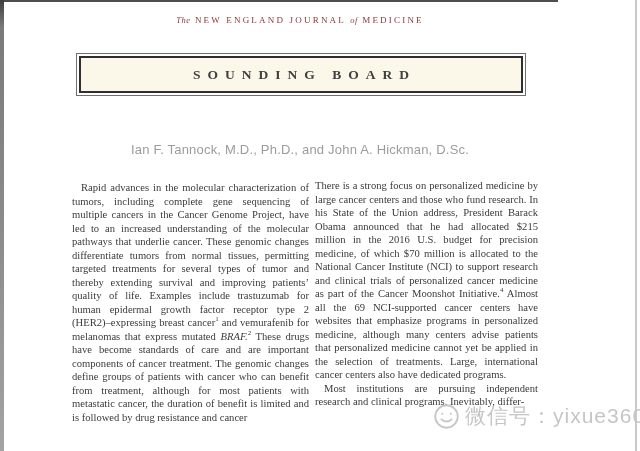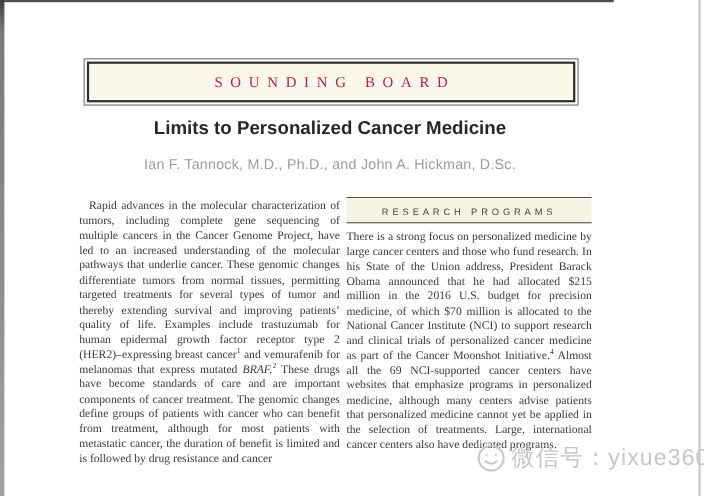--- a/index.html
+++ b/index.html
@@ -44,25 +44,25 @@
   .banner-box {
     position: absolute; top: 56px; left: 79px;
     width: 444px; height: 37px;
     background: #fbf8e9;
     border: 2px solid #2f2f2f;
     outline: 1px solid #6f6f6f;
     outline-offset: 2px;
     display: flex; align-items: center; justify-content: center;
   }
   .banner-label {
-    color: #be185d;
+    color: #404040;
     font-size: 13.5px;
     letter-spacing: 7px;
     padding-left: 7px;
-    font-weight: 400;
+    font-weight: 700;
   }
 
   .title {
     position: absolute; top: 107px; left: 72px; width: 456px;
     margin: 0;
     text-align: center;
     font-family: "Liberation Sans", sans-serif;
     font-size: 17px;
     font-weight: 700;
     color: #272727;
@@ -125,40 +125,43 @@
 </style>
 </head>
 <body>
 
 <div class="page">
 
   <div class="top-rule"></div>
   <div class="left-strip"></div>
   <div class="right-rule"></div>
 
+  <div class="masthead">
+    <span class="mh-it">The</span>
+    <span class="mh-caps">NEW ENGLAND JOURNAL</span>
+    <span class="mh-it">of</span>
+    <span class="mh-caps">MEDICINE</span>
+  </div>
 
   <div class="banner-box">
     <span class="banner-label">SOUNDING BOARD</span>
   </div>
 
-  <h1 class="title">Limits to Personalized Cancer Medicine</h1>
 
   <div class="authors">Ian F. Tannock, M.D., Ph.D., and John A. Hickman, D.Sc.</div>
 
   <div class="columns">
 
     <div class="col col-left">
       <p class="body-p indent"><span>Rapid advances in the molecular characterization of tumors, including complete gene sequencing of multiple cancers in the Cancer Genome Project, have led to an increased understanding of the molecular pathways that underlie cancer. These genomic changes differentiate tumors from normal tissues, permitting targeted treatments for several types of tumor and thereby extending survival and improving patients’ quality of life. Examples include trastuzumab for human epidermal growth factor receptor type 2 (HER2)–expressing breast cancer</span><sup>1</sup><span> and vemurafenib for melanomas that express mutated </span><span class="gene">BRAF.</span><sup>2</sup><span> These drugs have become standards of care and are important components of cancer treatment. The genomic changes define groups of patients with cancer who can benefit from treatment, although for most patients with metastatic cancer, the duration of benefit is limited and is followed by drug resistance and cancer</span></p>
     </div>
 
     <div class="col col-right">
-      <div class="col-header">
-        <span>RESEARCH PROGRAMS</span>
-      </div>
       <p class="body-p"><span>There is a strong focus on personalized medicine by large cancer centers and those who fund research. In his State of the Union address, President Barack Obama announced that he had allocated $215 million in the 2016 U.S. budget for precision medicine, of which $70 million is allocated to the National Cancer Institute (NCI) to support research and clinical trials of personalized cancer medicine as part of the Cancer Moonshot Initiative.</span><sup>4</sup><span> Almost all the 69 NCI-supported cancer centers have websites that emphasize programs in personalized medicine, although many centers advise patients that personalized medicine cannot yet be applied in the selection of treatments. Large, international cancer centers also have dedicated programs.</span></p>
+      <p class="body-p indent">Most institutions are pursuing independent research and clinical programs. Inevitably, differ-</p>
     </div>
 
   </div>
 
   <div class="watermark">
     <svg class="wm-icon" viewBox="0 0 24 24" fill="none" stroke="#c6c6c6" stroke-width="1.6" stroke-linecap="round">
       <circle cx="12" cy="12" r="10"></circle>
       <circle cx="8.2" cy="9.5" r="0.9" fill="#c6c6c6" stroke="none"></circle>
       <circle cx="15.8" cy="9.5" r="0.9" fill="#c6c6c6" stroke="none"></circle>
       <path d="M7.5 14.5 Q12 18.5 16.5 14.5"></path>

